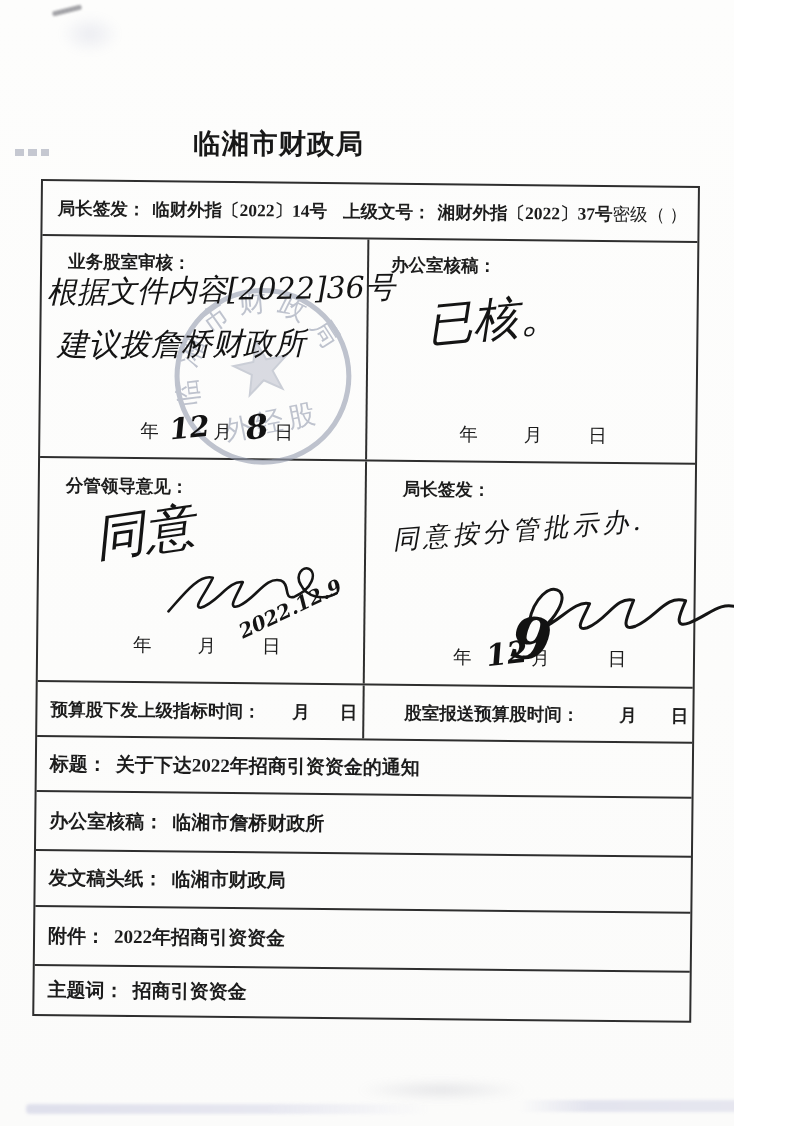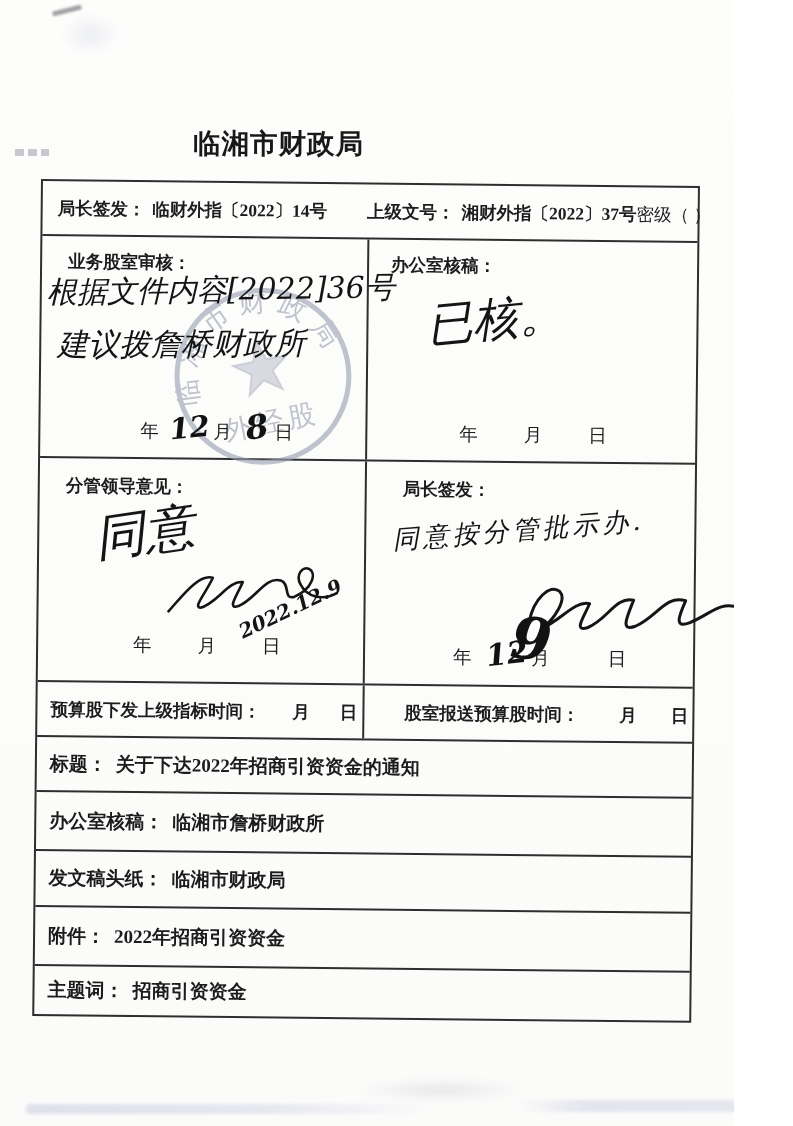--- a/index.html
+++ b/index.html
@@ -34,21 +34,21 @@
   .row{position:relative;border-top:2px solid #2e2e2e;}
   .row:first-child{border-top:none;}
   .r1{height:53px;} .r2{height:220px;} .r3{height:222px;} .r4{height:53px;}
   .r5{height:53px;} .r6{height:57px;} .r7{height:54px;} .r8{height:57px;} .r9{height:48px;}
   .split{display:flex;height:100%;}
   .cell-l{width:325px;border-right:2px solid #2e2e2e;position:relative;height:100%;}
   .cell-r{flex:1;position:relative;height:100%;}
   .lbl{font-weight:600;}
   .r1flex{display:flex;align-items:center;height:100%;padding:0 15px;white-space:nowrap;}
   .val{margin-left:7px;font-weight:600;}
-  .g2{margin-left:40px;}
+  .g2{margin-left:16px;}
   .secrecy{margin-left:auto;margin-right:14px;font-weight:400;}
   .cell-label{position:absolute;font-weight:600;white-space:nowrap;}
   .dline{position:absolute;display:flex;align-items:baseline;font-size:18.5px;white-space:nowrap;z-index:3;}
   .rowline{display:flex;align-items:center;height:100%;padding-left:13px;gap:9px;
            font-weight:700;font-size:19px;white-space:nowrap;}
   .r4line{display:flex;align-items:center;height:100%;white-space:nowrap;font-weight:600;}
 
   
   .hand{font-family:"DejaVu Serif",serif;font-style:italic;color:#141414;position:absolute;
         white-space:nowrap;z-index:3;}

